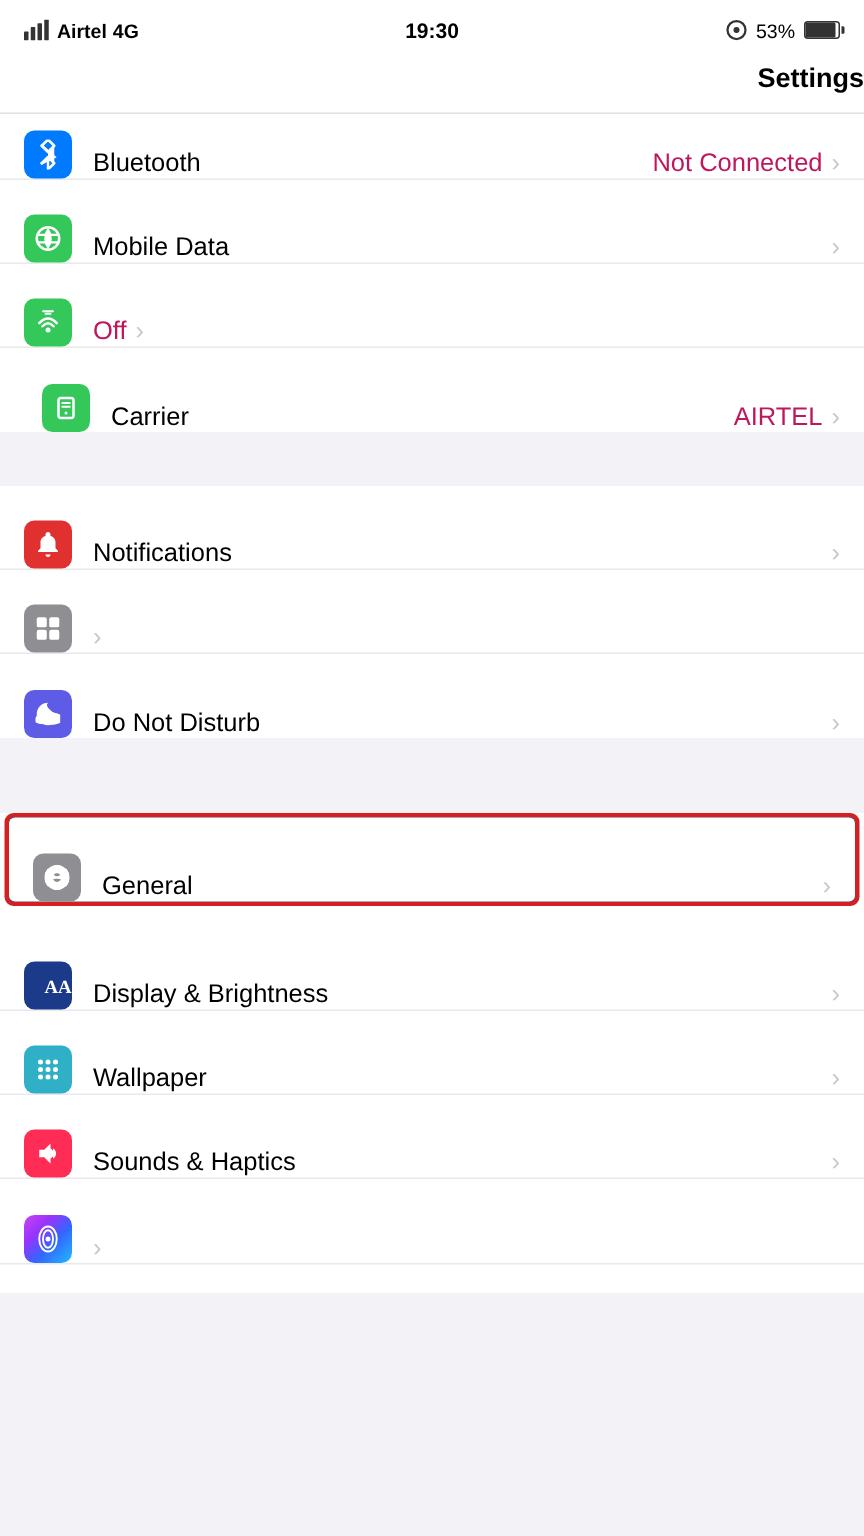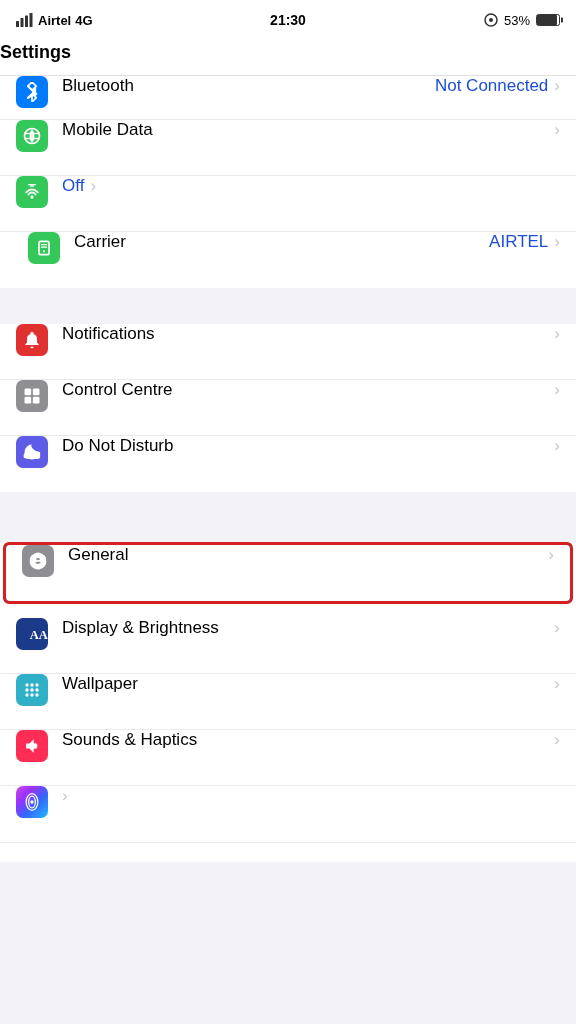--- a/index.html
+++ b/index.html
@@ -68,41 +68,41 @@
     .battery-fill {
       background: #333;
       height: 100%;
       width: 90%;
       border-radius: 1px;
     }
 
     
     .nav-bar {
       background: #fff;
-      text-align: left;
+      text-align: right;
       padding: 6px 0 12px;
       border-bottom: 1px solid #e0e0e5;
     }
     .nav-title {
       font-size: 18px;
       font-weight: 600;
       color: #000;
     }
     .settings-group {
       background: #fff;
       margin-bottom: 0;
     }
     .group-separator {
       height: 36px;
       background: #f2f2f7;
     }
 
     .settings-row {
       display: flex;
-      align-items: flex-start;
+      align-items: flex-end;
       padding: 0 16px;
       min-height: 56px;
       background: #fff;
       border-bottom: 1px solid #e8e8ed;
       position: relative;
       cursor: pointer;
     }
     .settings-row:last-child {
       border-bottom: none;
     }
@@ -123,21 +123,21 @@
     }
     .row-icon.blue { background: #007aff; }
 
     .row-label {
       flex: 1;
       font-size: 17px;
       color: #000;
     }
     .row-value {
       font-size: 17px;
-      color: #1d4ed8;
+      color: #be185d;
       margin-right: 6px;
     }
     .row-chevron {
       color: #c7c7cc;
       font-size: 17px;
       font-weight: 400;
     }
 
     
     .settings-row.partial {
@@ -152,21 +152,21 @@
 
     <svg width="18" height="14" viewBox="0 0 18 14">
       <rect x="0" y="8" width="3" height="6" rx="0.5" fill="#333"></rect>
       <rect x="4.5" y="5" width="3" height="9" rx="0.5" fill="#333"></rect>
       <rect x="9" y="2.5" width="3" height="11.5" rx="0.5" fill="#333"></rect>
       <rect x="13.5" y="0" width="3" height="14" rx="0.5" fill="#333"></rect>
     </svg>
     <span>Airtel</span>
     <span>4G</span>
   </div>
-  <div class="status-center">21:30</div>
+  <div class="status-center">19:30</div>
   <div class="status-right">
 
     <svg width="14" height="14" viewBox="0 0 14 14">
       <circle cx="7" cy="7" r="6" fill="none" stroke="#333" stroke-width="1.5"></circle>
       <circle cx="7" cy="7" r="2" fill="#333"></circle>
     </svg>
     <span>53%</span>
     <div class="battery-icon">
       <div class="battery-body">
           <div class="battery-fill"></div>
@@ -253,21 +253,20 @@
 
   <div class="settings-row">
     <div class="row-icon" style="background:#8e8e93;">
       <svg viewBox="0 0 24 24" fill="none" width="20" height="20">
         <rect x="3" y="3" width="8" height="8" rx="1.5" fill="white"></rect>
         <rect x="13" y="3" width="8" height="8" rx="1.5" fill="white"></rect>
         <rect x="3" y="13" width="8" height="8" rx="1.5" fill="white"></rect>
         <rect x="13" y="13" width="8" height="8" rx="1.5" fill="white"></rect>
       </svg>
     </div>
-    <span class="row-label">Control Centre</span>
     <span class="row-chevron">›</span>
   </div>
 
   <div class="settings-row" style="border-bottom:none;">
     <div class="row-icon" style="background:#5e5ce6;">
       <svg viewBox="0 0 24 24" fill="white" width="20" height="20">
         <path d="M12 2C8.13 2 5 5.13 5 9c0 5.25 7 13 7 13s7-7.75 7-13c0-3.87-3.13-7-7-7zm0 9.5c-1.38 0-2.5-1.12-2.5-2.5s1.12-2.5 2.5-2.5 2.5 1.12 2.5 2.5-1.12 2.5-2.5 2.5z" fill="none"></path>
         <path d="M21 12.42C19.32 11.53 17.38 11 15.25 11c-.96 0-1.89.12-2.77.33 1.56 1.07 2.52 2.83 2.52 4.67 0 1.65-.68 3.14-1.77 4.22.82.17 1.68.28 2.77.28 2.1 0 4.08-.53 5.75-1.44V12.42z" fill="white"></path>
         <path d="M8.75 11C5.29 11 2 13.08 2 16v2.5C3.67 19.44 5.65 20 7.75 20c1.09 0 1.95-.11 2.77-.28C9.43 18.64 8.75 17.15 8.75 15.5c0-1.84.96-3.6 2.52-4.67C10.39 10.87 9.58 11 8.75 11z" fill="white"></path>
         <path d="M12 3c-4.97 0-9 4.03-9 9s4.03 9 9 9 9-4.03 9-9-4.03-9-9-9zm-1 13H9v-2h2v2zm0-4H9V8h2v4z" fill="none"></path>

